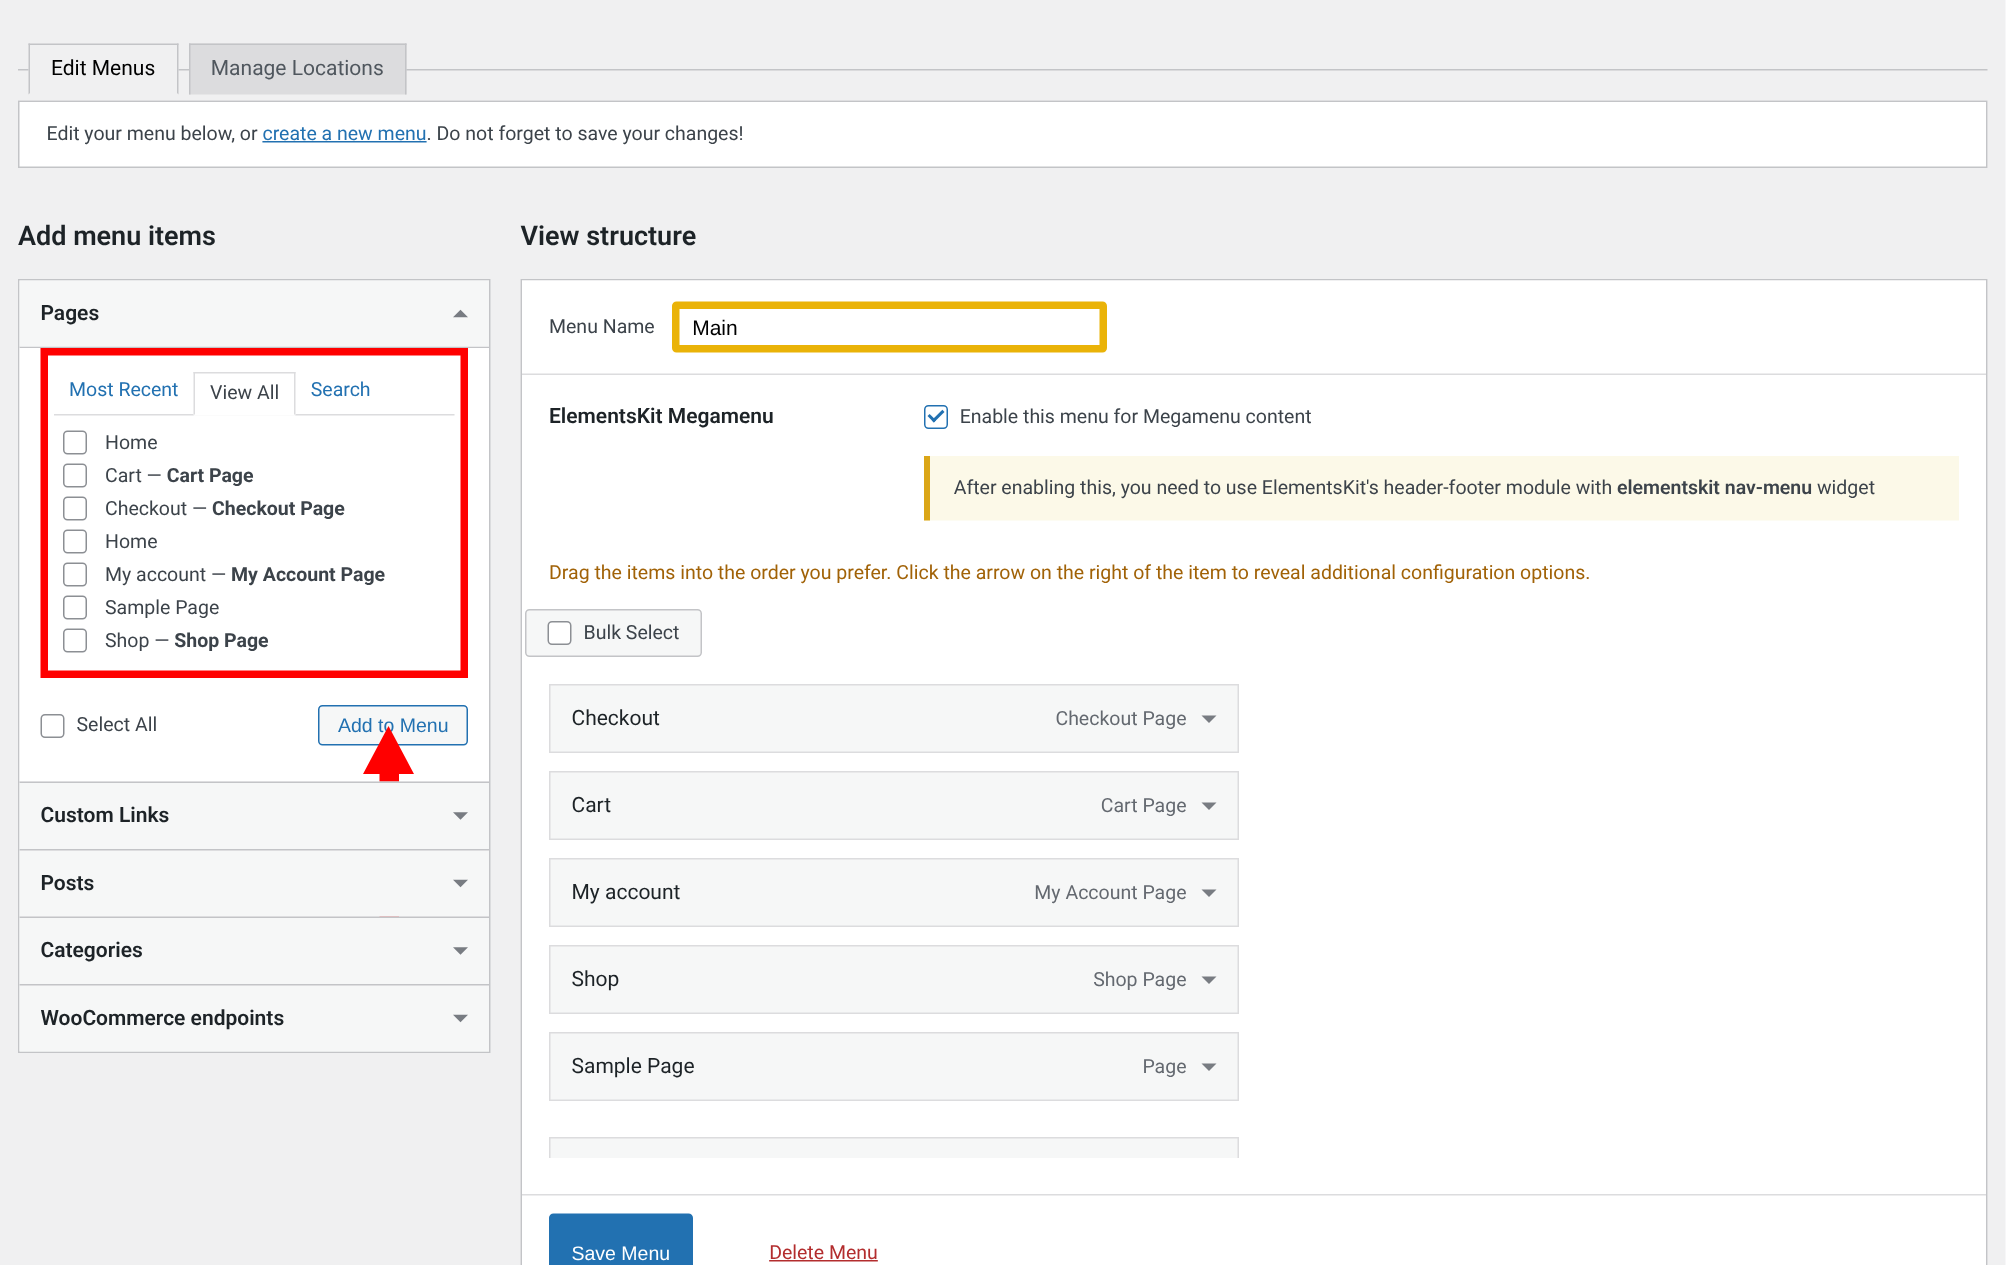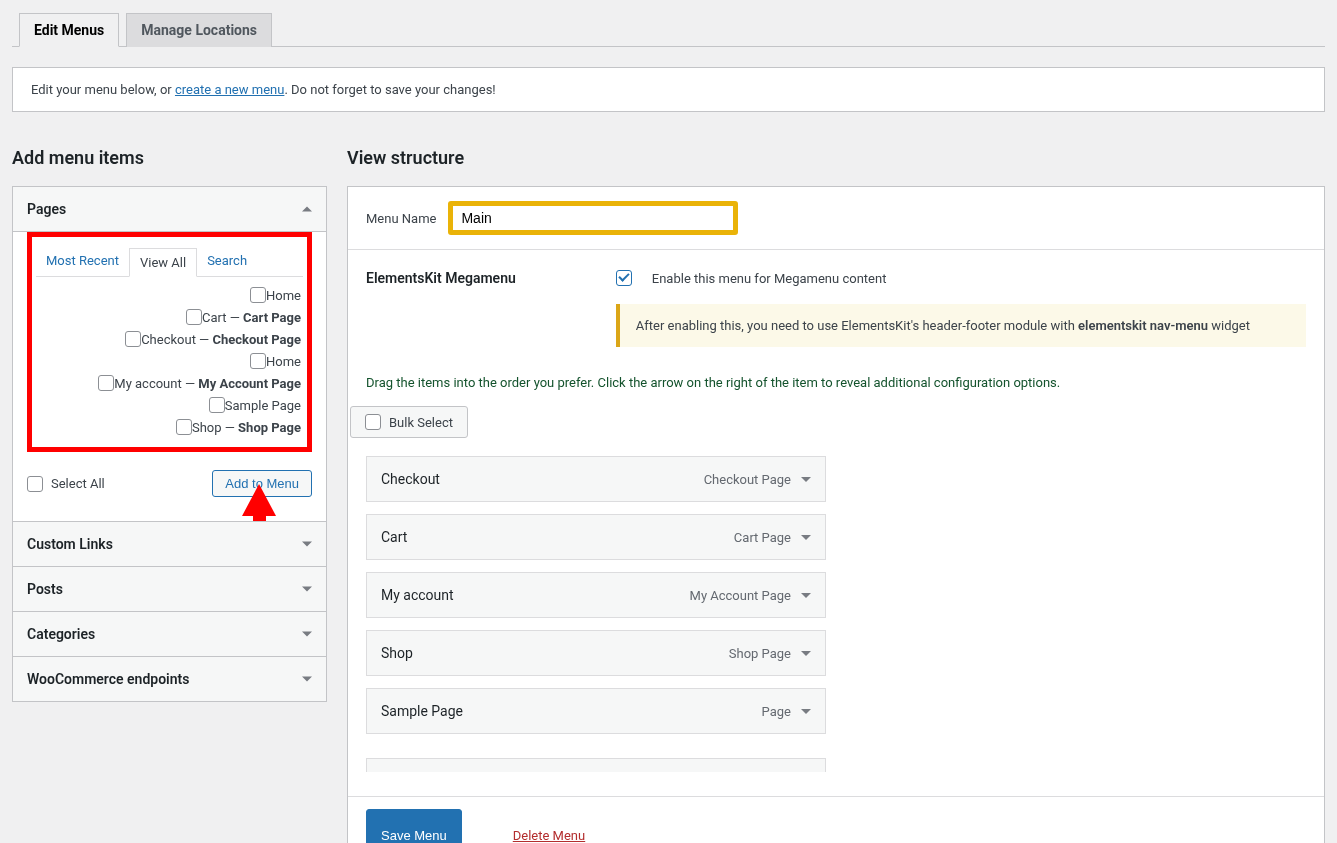--- a/index.html
+++ b/index.html
@@ -17,26 +17,26 @@
       border-bottom: 1px solid #c3c4c7;
       display: flex;
       padding-top: 0;
     }
     .nav-tab {
       border: 1px solid #c3c4c7;
       border-bottom: none;
       margin-left: 0.5em;
       padding: 8px 14px;
       font-size: 14px;
-      font-weight: 700;
+      font-weight: 400;
       background: #dcdcde;
       color: #50575e;
       text-decoration: none;
       position: relative;
-      top: 1px;
+      top: 17px;
     }
     .nav-tab-active {
       background: #f0f0f1;
       border-bottom: 1px solid #f0f0f1;
       color: #000;
     }
 
     
     .manage-menus {
       margin-top: 20px;
@@ -118,24 +118,23 @@
       border: 1px solid #dcdcde;
       border-bottom: 1px solid #fff;
       position: relative;
       top: 1px;
       background: #fff;
     }
 
     .page-item {
       display: flex;
       align-items: center;
-      gap: 0;
+      gap: 12px;
       margin: 6px 0;
       padding-left: 4px;
-      justify-content: flex-end;
     }
     input[type="checkbox"] {
       appearance: none;
       width: 16px;
       height: 16px;
       border: 1px solid #8c8f94;
       border-radius: 3px;
       background: #fff;
       cursor: pointer;
       position: relative;
@@ -202,35 +201,35 @@
     }
 
     .megamenu-row {
       display: flex;
       align-items: flex-start;
       gap: 100px;
       padding: 20px 18px;
     }
     .mm-left { font-weight: 600; font-size: 14px; color: #1d2327; }
     .mm-right { flex: 1; }
-    .mm-enable { display: flex; align-items: center; gap: 20px; font-size: 13px; }
+    .mm-enable { display: flex; align-items: center; gap: 8px; font-size: 13px; }
     .mm-notice {
       margin-top: 18px;
       border-left: 4px solid #dba617;
       background: #fcf9e8;
       padding: 14px 16px;
       font-size: 13px;
       color: #3c434a;
     }
     .mm-notice b { font-weight: 600; }
 
     .drag-desc {
       padding: 8px 18px 16px 18px;
       font-size: 13px;
-      color: #14532d;
+      color: #a16207;
     }
 
     .bulk-select-wrap { padding: 0 18px 18px 2px; }
     .bulk-select {
       display: inline-flex;
       align-items: center;
       gap: 8px;
       border: 1px solid #c3c4c7;
       border-radius: 3px;
       padding: 7px 14px;

